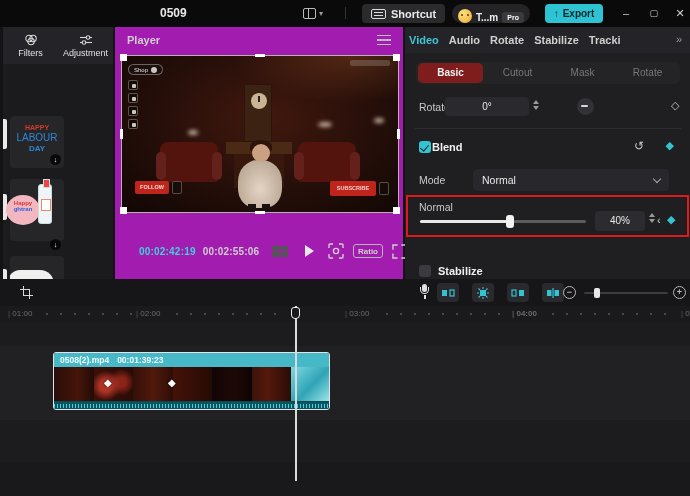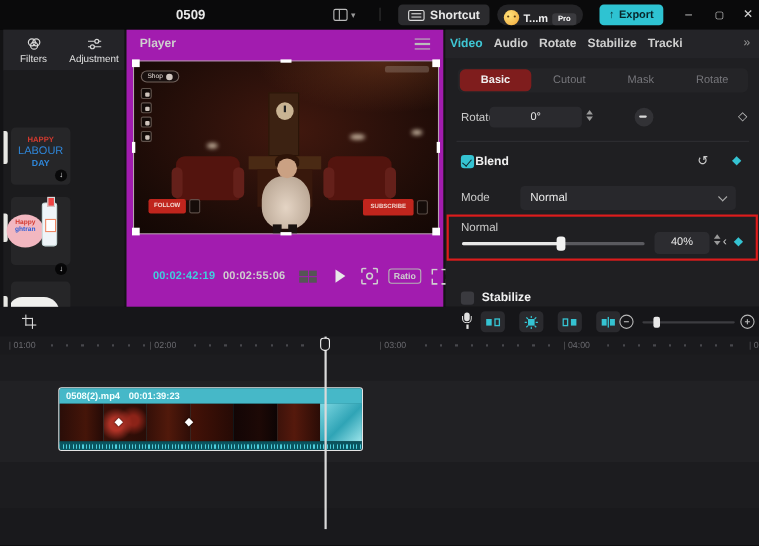--- a/index.html
+++ b/index.html
@@ -456,21 +456,21 @@
     <div class="zoom-track">
       <div class="zoom-handle"></div>
     </div>
     <div class="zoom-circle" style="left:673px;">+</div>
   </div>
 
   <div class="ruler">
     <span class="ruler-label" style="left:8px;">01:00</span>
     <span class="ruler-label" style="left:136px;">02:00</span>
     <span class="ruler-label" style="left:345px;">03:00</span>
-    <span class="ruler-label" style="left:512px;">04:00</span>
+    <span class="ruler-label" style="left:512px;font-weight:bold;">04:00</span>
     <span class="ruler-label" style="left:681px;">0</span>
     <span class="ruler-ticks" style="left:46px; width:86px;"></span>
     <span class="ruler-ticks" style="left:176px; width:110px;"></span>
     <span class="ruler-ticks" style="left:386px; width:122px;"></span>
     <span class="ruler-ticks" style="left:552px; width:124px;"></span>
   </div>
 
   <div class="tracks">
     <div class="track-band1"></div>
     <div class="track-band2"></div>

